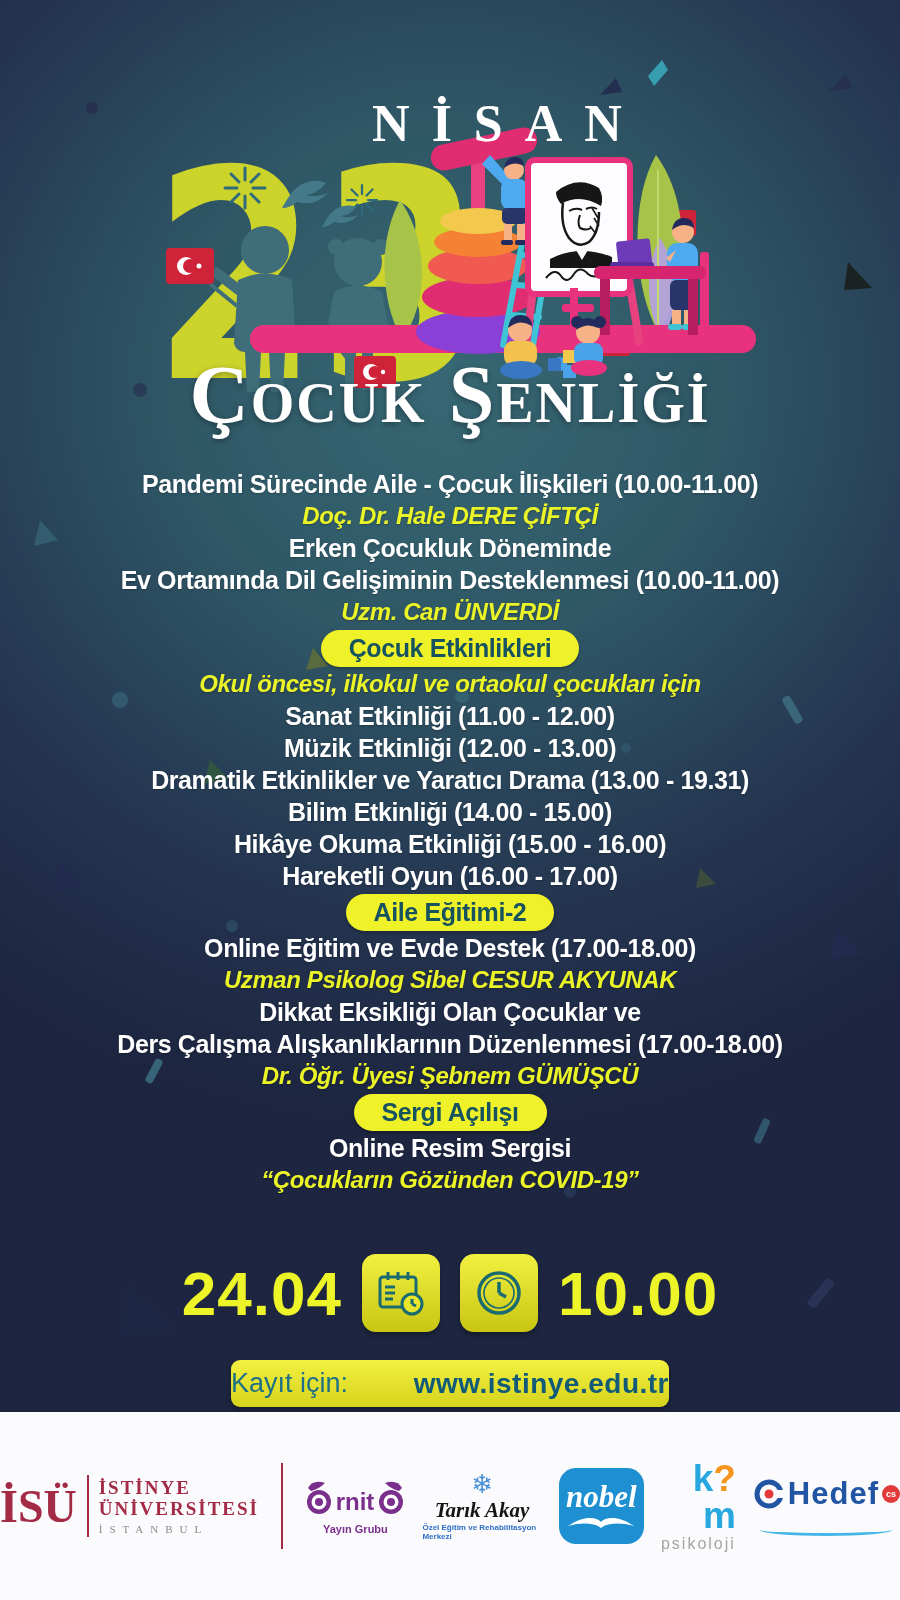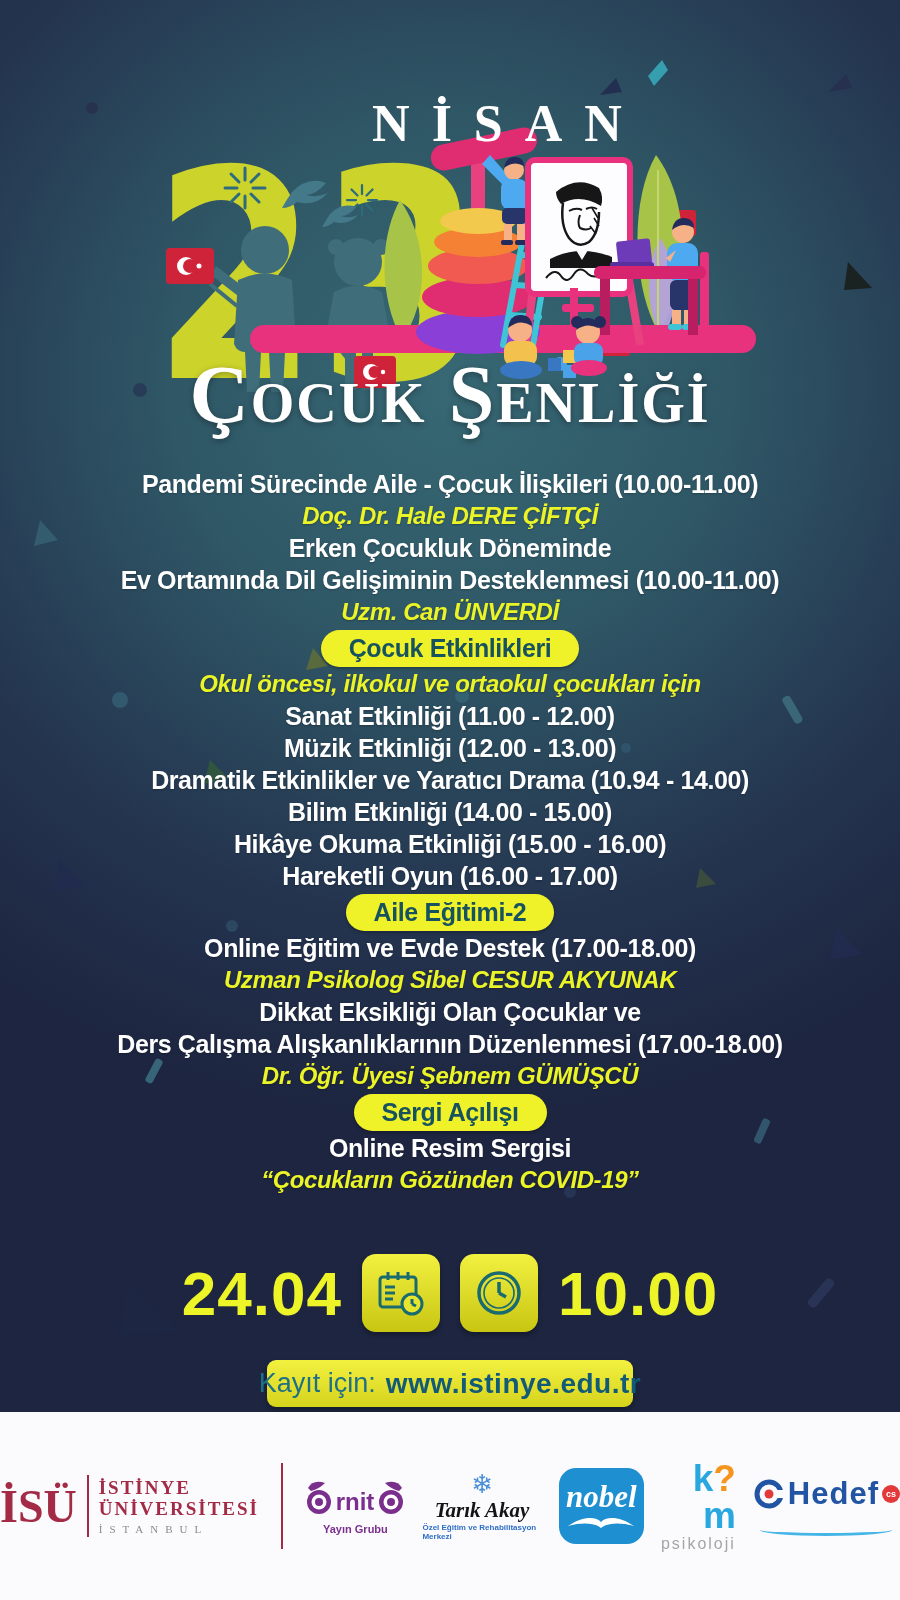--- a/index.html
+++ b/index.html
@@ -46,23 +46,23 @@
   .dt-num{font-size:62px;font-weight:800;color:#edf427;letter-spacing:1px;}
   .dt-tile{
     width:78px;height:78px;border-radius:14px;
     background:linear-gradient(180deg,#f3f140,#c8c513);
     display:flex;align-items:center;justify-content:center;
     box-shadow:0 3px 5px rgba(0,0,0,.3);
   }
 
   .register{
     position:absolute;top:1360px;left:50%;transform:translateX(-50%);
-    width:366px;height:47px;border-radius:9px;
+    width:438px;height:47px;border-radius:9px;
     background:linear-gradient(180deg,#f3f140,#d6d31d);
-    display:flex;align-items:center;justify-content:center;gap:10px;
+    display:flex;align-items:center;justify-content:space-between;gap:10px;
     box-shadow:0 3px 5px rgba(0,0,0,.3);white-space:nowrap;
   }
   .register .lbl{color:#1e7086;font-size:27px;font-weight:500;}
   .register .url{color:#115a78;font-size:28px;font-weight:800;letter-spacing:.5px;}
 
   .footer{
     position:absolute;left:0;bottom:0;width:900px;height:188px;background:#fbfbfe;
     display:flex;align-items:center;justify-content:center;gap:17px;
   }
   .logo-isu{display:flex;align-items:center;gap:10px;}
@@ -304,21 +304,21 @@
       <div class="line accent">Doç. Dr. Hale DERE ÇİFTÇİ</div>
       <div class="line white">Erken Çocukluk Döneminde</div>
       <div class="line white">Ev Ortamında Dil Gelişiminin Desteklenmesi (10.00-11.00)</div>
       <div class="line accent">Uzm. Can ÜNVERDİ</div>
       <div class="line badge-line">
         <span class="badge">Çocuk Etkinlikleri</span>
       </div>
       <div class="line accent">Okul öncesi, ilkokul ve ortaokul çocukları için</div>
       <div class="line white">Sanat Etkinliği (11.00 - 12.00)</div>
       <div class="line white">Müzik Etkinliği (12.00 - 13.00)</div>
-      <div class="line white">Dramatik Etkinlikler ve Yaratıcı Drama (10.94 - 14.00)</div>
+      <div class="line white">Dramatik Etkinlikler ve Yaratıcı Drama (13.00 - 19.31)</div>
       <div class="line white">Bilim Etkinliği (14.00 - 15.00)</div>
       <div class="line white">Hikâye Okuma Etkinliği (15.00 - 16.00)</div>
       <div class="line white">Hareketli Oyun (16.00 - 17.00)</div>
       <div class="line badge-line">
         <span class="badge">Aile Eğitimi-2</span>
       </div>
       <div class="line white">Online Eğitim ve Evde Destek (17.00-18.00)</div>
       <div class="line accent">Uzman Psikolog Sibel CESUR AKYUNAK</div>
       <div class="line white">Dikkat Eksikliği Olan Çocuklar ve</div>
       <div class="line white">Ders Çalışma Alışkanlıklarının Düzenlenmesi (17.00-18.00)</div>

